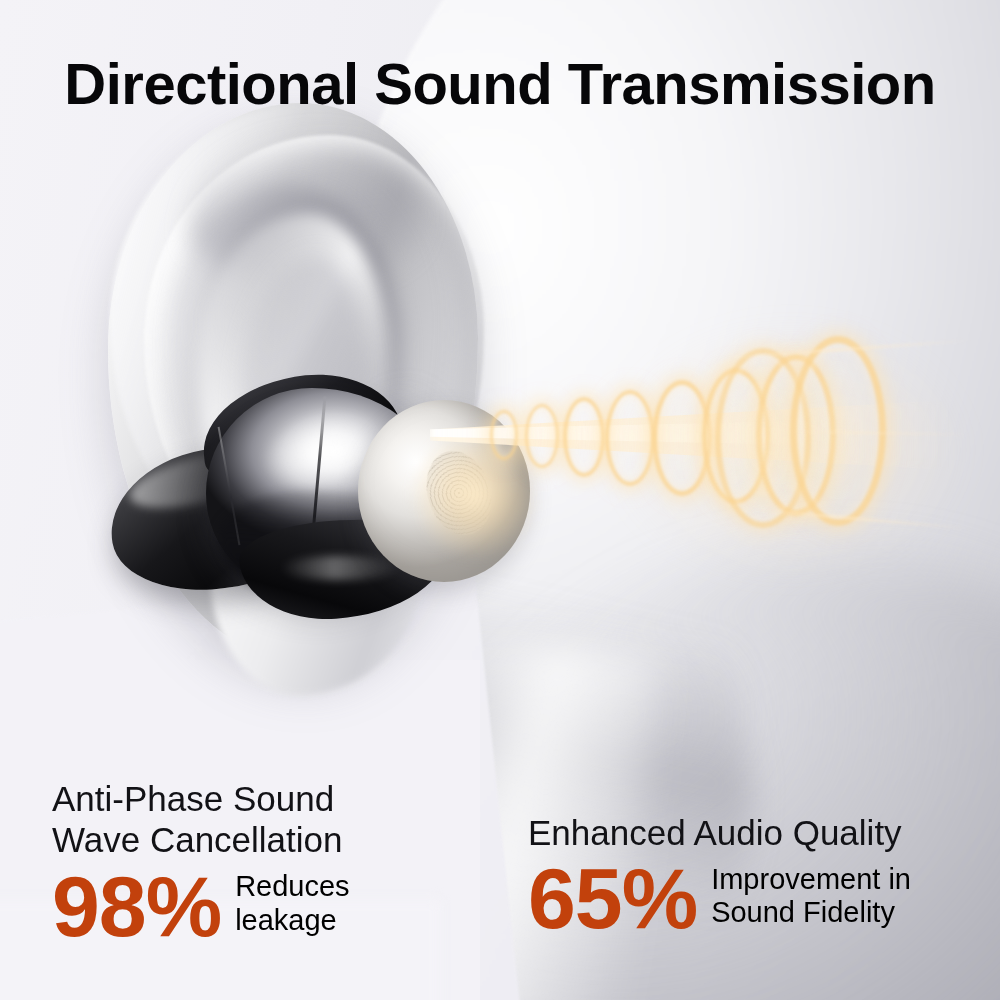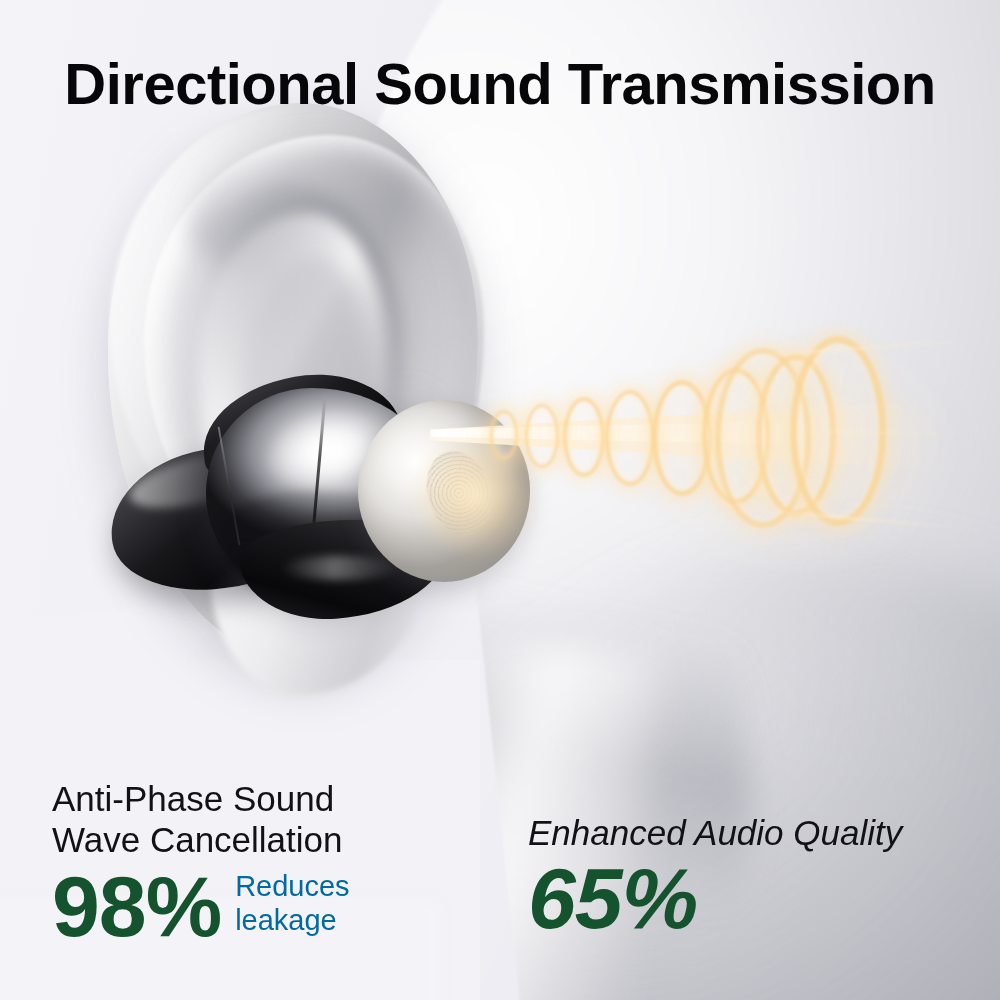--- a/index.html
+++ b/index.html
@@ -433,47 +433,47 @@
     text-align: center;
     font-size: 58px;
     font-weight: 700;
     letter-spacing: -0.5px;
     color: #070709;
     white-space: nowrap;
   }
 
   .stat-block { position: absolute; }
   .stat-left  { left: 52px;  top: 778px; }
-  .stat-right { left: 528px; top: 812px; font-style: italic; }
+  .stat-right { left: 528px; top: 812px; }
 
   .stat-heading {
     font-size: 35px;
     font-weight: 400;
     color: #121216;
     line-height: 1.18;
     white-space: pre-line;
   }
   .stat-row {
     display: flex;
     align-items: center;
     gap: 14px;
     margin-top: 2px;
   }
   .stat-number {
     font-size: 86px;
     font-weight: 700;
-    color: #14532d;
+    color: #c2410c;
     line-height: 1.0;
     letter-spacing: -1px;
     text-align: right;
   }
   .stat-caption {
     font-size: 29px;
     font-weight: 400;
-    color: #0369a1;
+    color: #000000;
     line-height: 1.16;
     white-space: pre-line;
     padding-bottom: 4px;
   }
 </style>
 </head>
 <body>
 
 <div id="canvas">
 
@@ -545,16 +545,18 @@
       <div class="stat-number">98%</div>
       <div class="stat-caption">Reduces
 leakage</div>
     </div>
   </div>
 
   <div class="stat-block stat-right">
     <div class="stat-heading">Enhanced Audio Quality</div>
     <div class="stat-row">
       <div class="stat-number">65%</div>
+      <div class="stat-caption">Improvement in
+Sound Fidelity</div>
     </div>
   </div>
 
 </div>
 
 </body></html>

